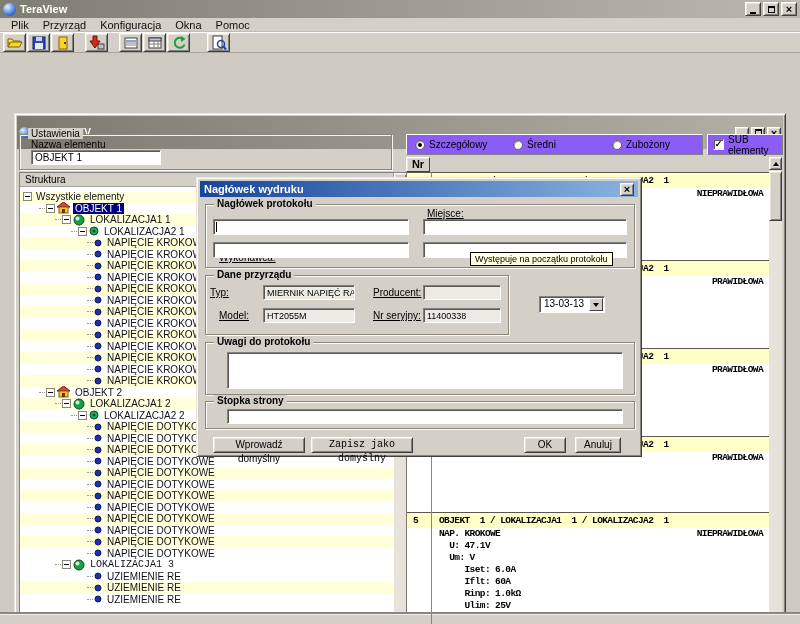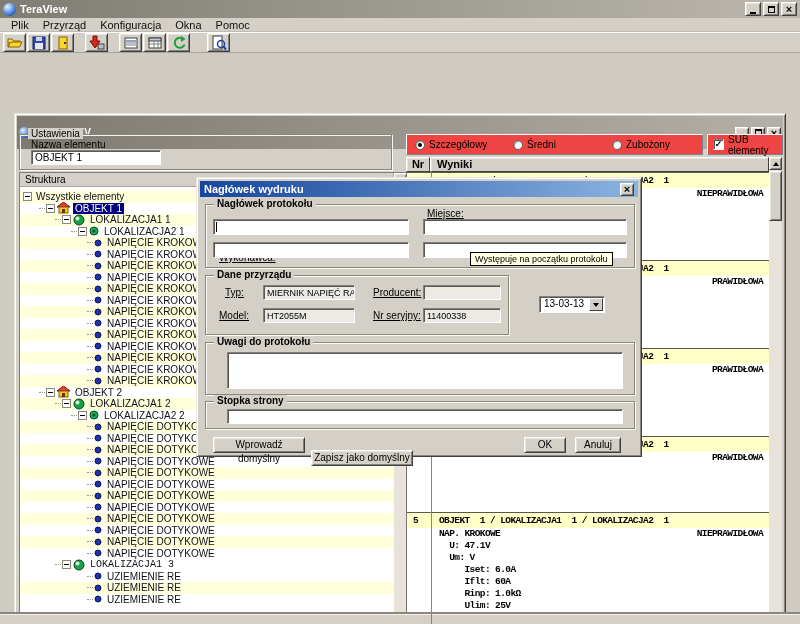--- a/index.html
+++ b/index.html
@@ -6,21 +6,21 @@
   html,body { width:800px; height:624px; overflow:hidden; }
   body { position:relative; font-family:"Liberation Sans",sans-serif; background:#cfcbc3; font-size:11px; }
 
   .abs { position:absolute; }
 
   
   .win3d { background:#d4d0c8; border:1px solid; border-color:#e8e6e0 #404040 #404040 #e8e6e0;
            box-shadow: inset 1px 1px 0 #ffffff, inset -1px -1px 0 #8a867e; }
   .btn3d { background:#d4d0c8; border:1px solid; border-color:#ffffff #404040 #404040 #ffffff;
            box-shadow: inset 1px 1px 0 #e8e4dc, inset -1px -1px 0 #808080; }
-  .raisedbox { background:#ef4444; border:1px solid; border-color:#ffffff #808080 #808080 #ffffff; }
+  .raisedbox { background:#8b5cf6; border:1px solid; border-color:#ffffff #808080 #808080 #ffffff; }
   .sunken { background:#ffffff; border:1px solid; border-color:#808080 #ffffff #ffffff #808080;
             box-shadow: inset 1px 1px 0 #5a5a52; }
   .groupbox { position:absolute; border:1px solid #8a8678;
               box-shadow: inset 1px 1px 0 rgba(255,255,255,.9), 1px 1px 0 rgba(255,255,255,.9); }
   .glabel { position:absolute; top:-7px; left:8px; background:#d4d0c8; padding:0 3px;
             font-size:10px; font-weight:bold; color:#000; white-space:nowrap; }
 
   
   #titlebar { position:absolute; left:0; top:0; right:0; height:18px;
               background:linear-gradient(90deg,#7f7c74,#bcb8b0); display:flex; align-items:center; padding:0 3px; }
@@ -677,21 +677,20 @@
           <div class="radio-circle"></div>
           <div class="radio-label">Zubożony</div>
         </div>
       </div>
     <div class="raisedbox abs" style="left:692px; top:20px; width:76px; height:21px; display:flex; align-items:center; padding-left:5px;">
       <div class="checkbox">✓</div>
       <span class="radio-label">SUB elementy</span>
     </div>
 
     <div class="hdr-cell" style="left:391px; top:43px; width:24px; height:15px; text-align:center;">Nr</div>
-    <div class="hdr-cell" style="left:415px; top:43px; width:339px; height:15px; padding-left:6px;">Wyniki</div>
 
     <div id="res-list">
       <div id="nr-divider"></div>
     <div class="sec" style="top: 0px;">
           <div class="sec-head">
             <div class="sec-nr mono">1</div>
             <div class="sec-path mono">OBJEKT  1 / LOKALIZACJA1  1 / LOKALIZACJA2  1</div>
           </div>
           <div class="sec-line mono"><span>NAP. KROKOWE</span><span class="sec-status mono">NIEPRAWIDŁOWA</span></div>
           <div class="sec-line mono">  U: 73.9V</div>
@@ -781,21 +780,21 @@
   <div class="ulabel" style="left:22px; top:30px;margin-top:44px;">Wykonawca:</div>
   <div class="ulabel" style="left:230px; top:30px;">Miejsce:</div>
   <div class="efield sunken" style="left:16px; top:41px; width:196px;"><span class="caret"></span></div>
   <div class="efield sunken" style="left:226px; top:41px; width:204px;"></div>
   <div class="efield sunken" style="left:16px; top:64px; width:196px;"></div>
   <div class="efield sunken" style="left:226px; top:64px; width:204px;"></div>
 
   <div class="groupbox" style="left:8px; top:97px; width:304px; height:60px;">
     <span class="glabel">Dane przyrządu</span>
   </div>
-  <div class="ulabel" style="left:28px; top:109px;">Typ:</div>
+  <div class="ulabel" style="left:13px; top:109px;">Typ:</div>
   <div class="ro-field" style="left:66px; top:107px; width:92px;">MIERNIK NAPIĘĆ RAŻENI</div>
   <div class="ulabel" style="left:176px; top:109px;">Producent:</div>
   <div class="ro-field" style="left:226px; top:107px; width:78px;"></div>
   <div class="ulabel" style="left:22px; top:132px;">Model:</div>
   <div class="ro-field" style="left:66px; top:130px; width:92px;">HT2055M</div>
   <div class="ulabel" style="left:176px; top:132px;">Nr seryjny:</div>
   <div class="ro-field" style="left:226px; top:130px; width:78px;">11400338</div>
 
   <div class="dd" style="left:342px; top:118px; width:66px;">
     <span>13-03-13</span>
@@ -808,18 +807,18 @@
     <span class="glabel">Uwagi do protokołu</span>
   </div>
   <div id="dlg-textarea" style="left:30px; top:174px; width:396px; height:37px;"></div>
 
   <div class="groupbox" style="left:8px; top:223px; width:430px; height:28px;">
     <span class="glabel">Stopka strony</span>
   </div>
   <div class="efield sunken" style="left:30px; top:231px; width:396px; height:15px;"></div>
 
   <div class="pbtn" style="left:16px; top:259px; width:92px;">Wprowadź domyślny</div>
-  <div class="pbtn" style="left:114px; top:272px; width:102px;">Zapisz jako domyślny</div>
+  <div class="pbtn" style="left:114px; top:259px; width:102px;font-family:Liberation Mono, monospace;">Zapisz jako domyślny</div>
   <div class="pbtn" style="left:327px; top:259px; width:42px;">OK</div>
   <div class="pbtn" style="left:378px; top:259px; width:46px;">Anuluj</div>
 </div>
 
 <div id="tooltip">Występuje na początku protokołu</div>
 
 </body></html>

